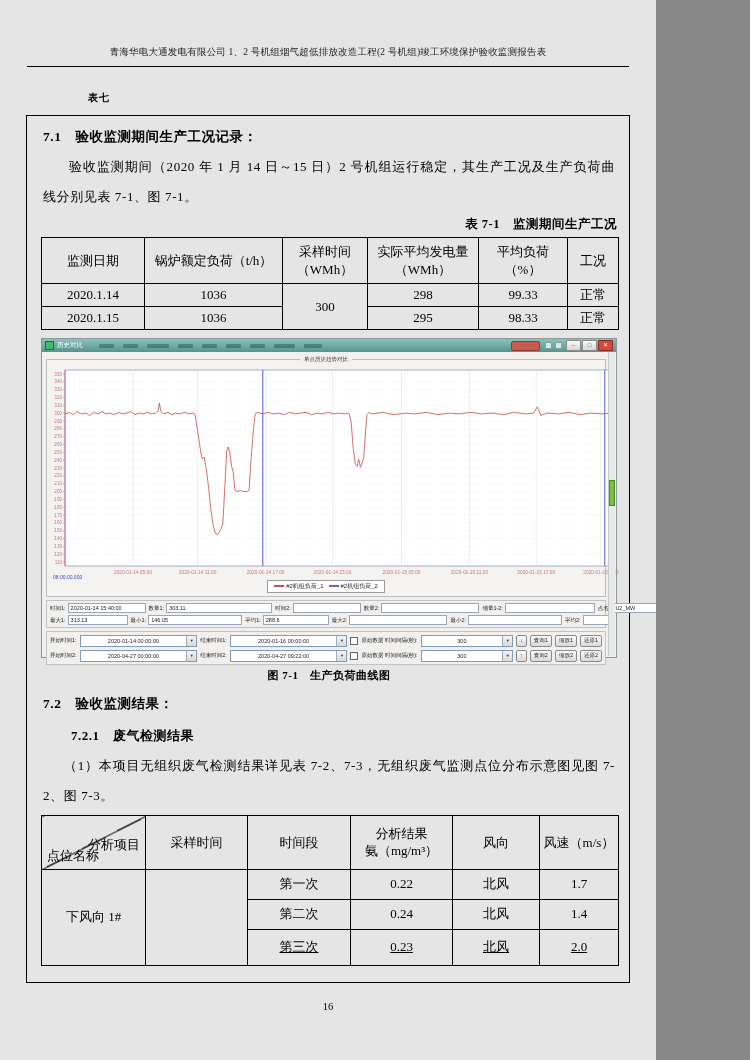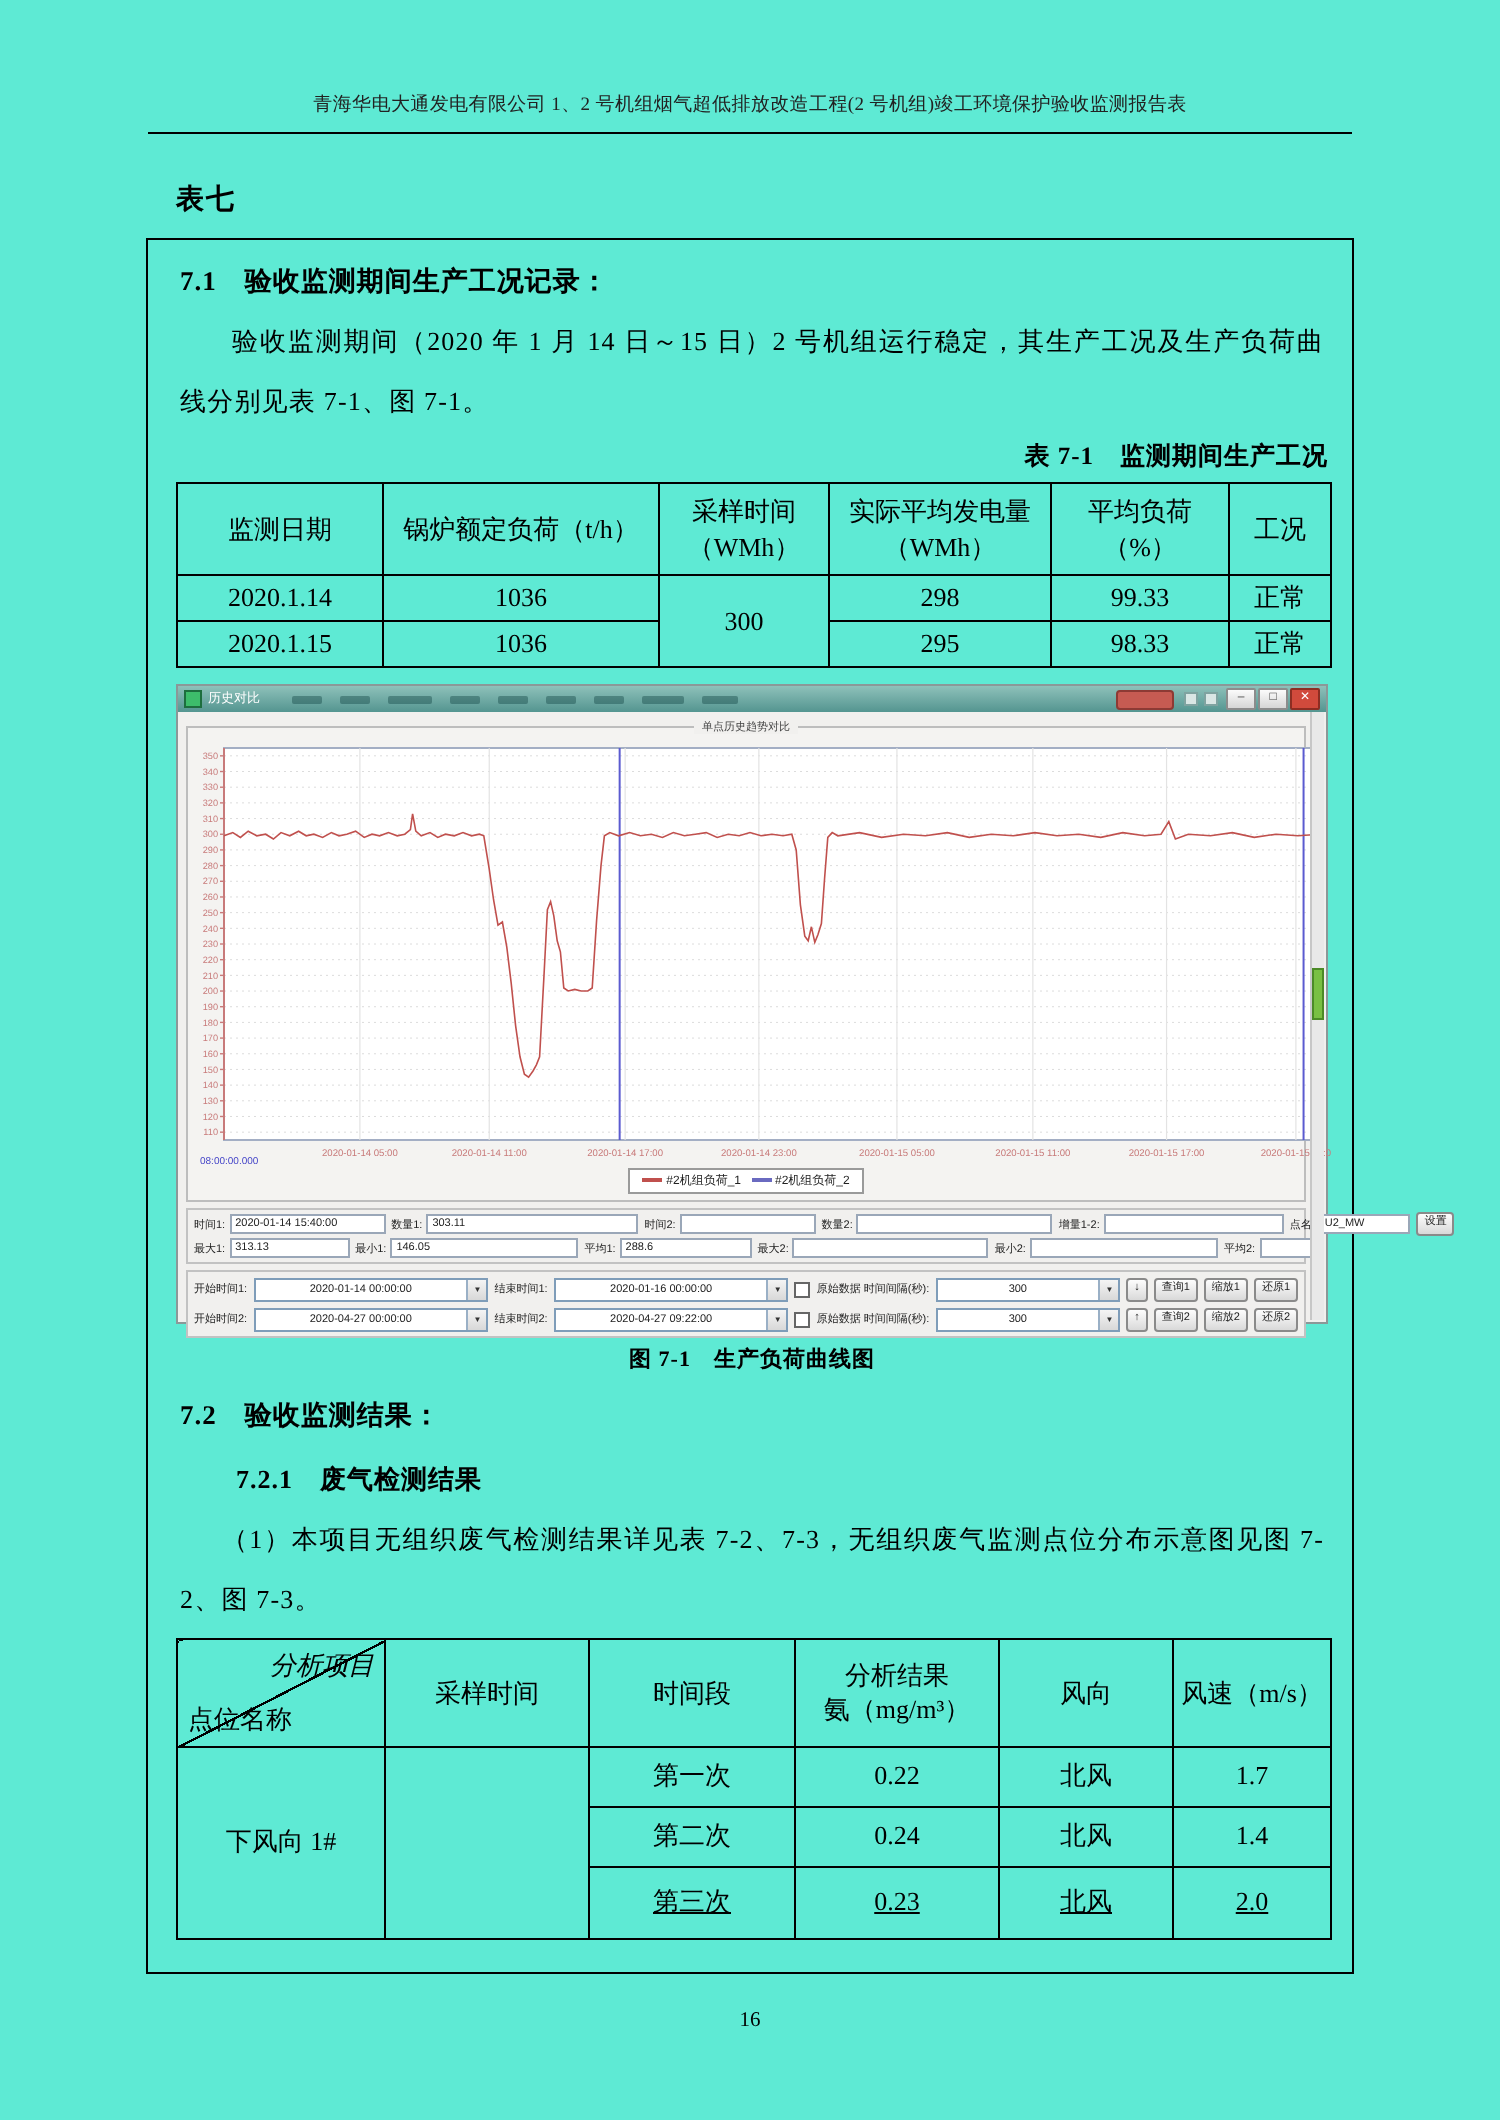--- a/index.html
+++ b/index.html
@@ -1,34 +1,34 @@
 <!DOCTYPE html>
 <html><head>
 <meta charset="utf-8">
 <style>
   html,body{margin:0;padding:0;background:#888;}
-  .page{width:750px;height:1060px;background:#5eead4;position:relative;overflow:hidden;
+  .page{width:656px;height:1060px;background:#e5e5e5;position:relative;overflow:hidden;
         font-family:"Liberation Serif","DejaVu Serif",serif;color:#000;}
   .doc-header{padding-top:46px;text-align:center;font-size:9.5px;color:#222;letter-spacing:0.2px;}
   .header-rule{width:602px;margin:7px auto 0;border-top:1.5px solid #000;}
-  .biaoqi{margin:24px 0 10px 88px;font-size:14px;font-weight:bold;letter-spacing:1px;}
+  .biaoqi{margin:24px 0 10px 88px;font-size:10px;font-weight:bold;letter-spacing:1px;}
   .main-box{width:576px;margin:0 auto;border:1.6px solid #000;padding:8px 12px 16px 14px;}
   .h1{font-size:13.5px;font-weight:bold;margin:4px 0 0 2px;letter-spacing:0.5px;}
   .para{font-size:13px;line-height:30px;text-indent:2em;text-align:justify;margin:6px 2px 0 2px;letter-spacing:0.6px;}
   .para2{text-indent:1.6em;}
   .tcaption{font-size:12.5px;font-weight:bold;text-align:right;margin-top:4px;letter-spacing:0.5px;}
   table{border-collapse:collapse;table-layout:fixed;margin:4px auto 0;}
   .dtab{width:577px;font-size:13px;}
   .dtab th,.dtab td{border:1px solid #000;text-align:center;vertical-align:middle;
         font-weight:normal;white-space:pre-line;padding:0;line-height:1.35;}
   .t71 thead tr{height:46px;} .t71 tbody tr{height:23px;}
   .t72 thead tr{height:48px;} .t72 tbody tr{height:30px;} .t72 tbody tr.last{height:36px;text-decoration:underline;}
   th.diag{position:relative;
     background-image:linear-gradient(to bottom right,transparent calc(50% - 0.6px),#000 calc(50% - 0.6px),#000 calc(50% + 0.6px),transparent calc(50% + 0.6px));}
-  .diag-top{position:absolute;top:4px;right:5px;font-style:italic;} .diag-bot{position:absolute;bottom:4px;left:5px;}
+  .diag-top{position:absolute;top:20px;right:5px;} .diag-bot{position:absolute;bottom:4px;left:5px;}
   .h2{font-size:13.5px;font-weight:bold;margin:12px 0 0 2px;letter-spacing:0.5px;}
   .h3{font-size:13px;font-weight:bold;margin:14px 0 0 30px;letter-spacing:0.5px;}
   .fig-caption{font-size:11px;font-weight:bold;text-align:center;margin-top:10px;letter-spacing:0.5px;}
   .page-num{text-align:center;font-size:10.5px;margin-top:18px;}
 
   
   .chart-window{margin-top:8px;height:318px;border:1px solid #8b9898;background:#f1f0ee;
       position:relative;font-family:"Liberation Sans","DejaVu Sans",sans-serif;}
   .titlebar{height:13px;background:linear-gradient(#8ec1ba,#549590);display:flex;align-items:center;padding:0 3px;}
   .win-icon{width:7px;height:7px;background:#3dbd6b;border:1px solid #1d6e3e;flex:none;}

